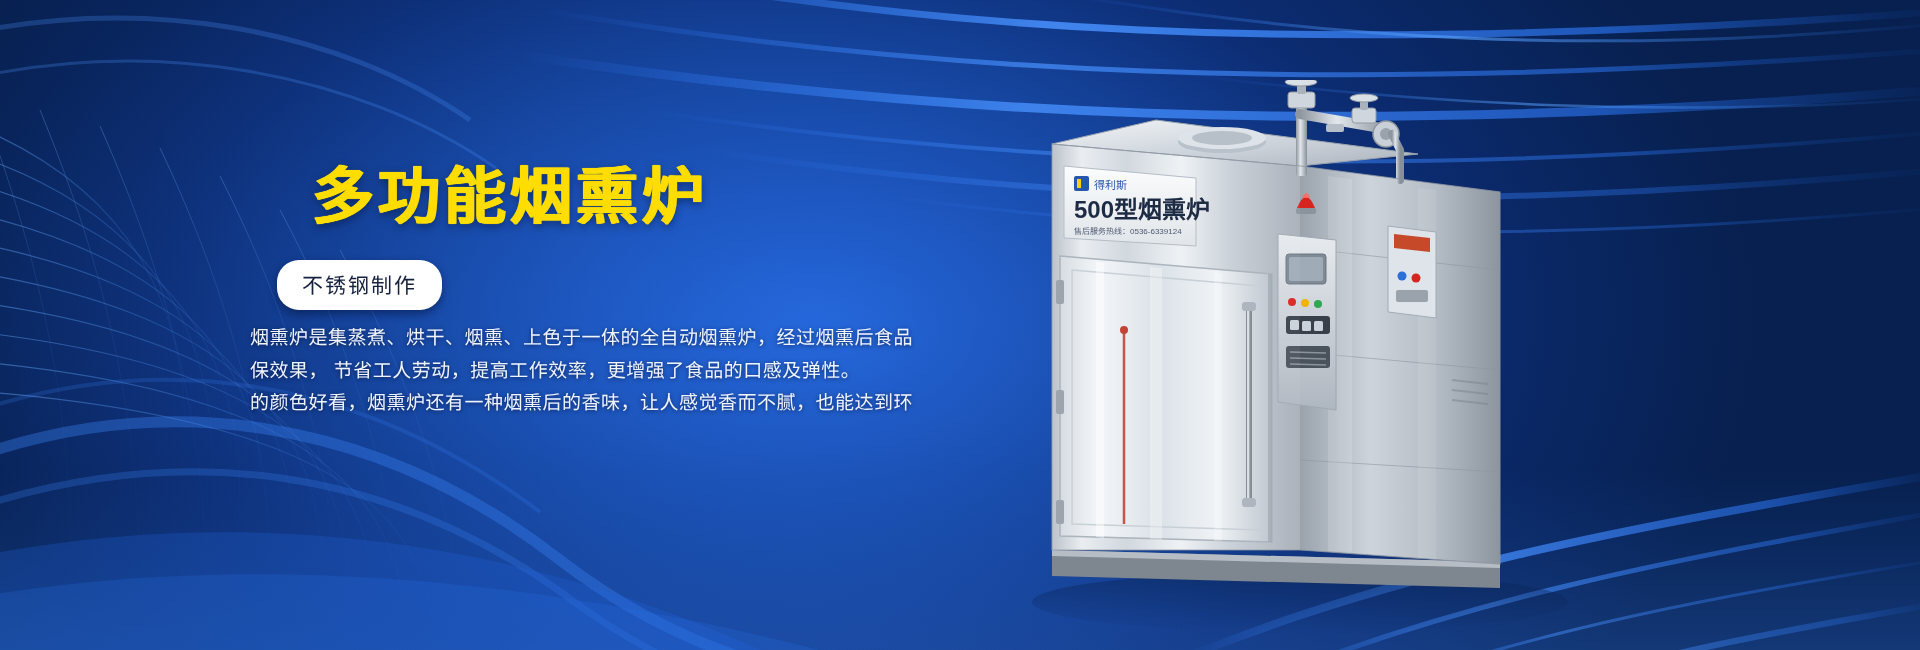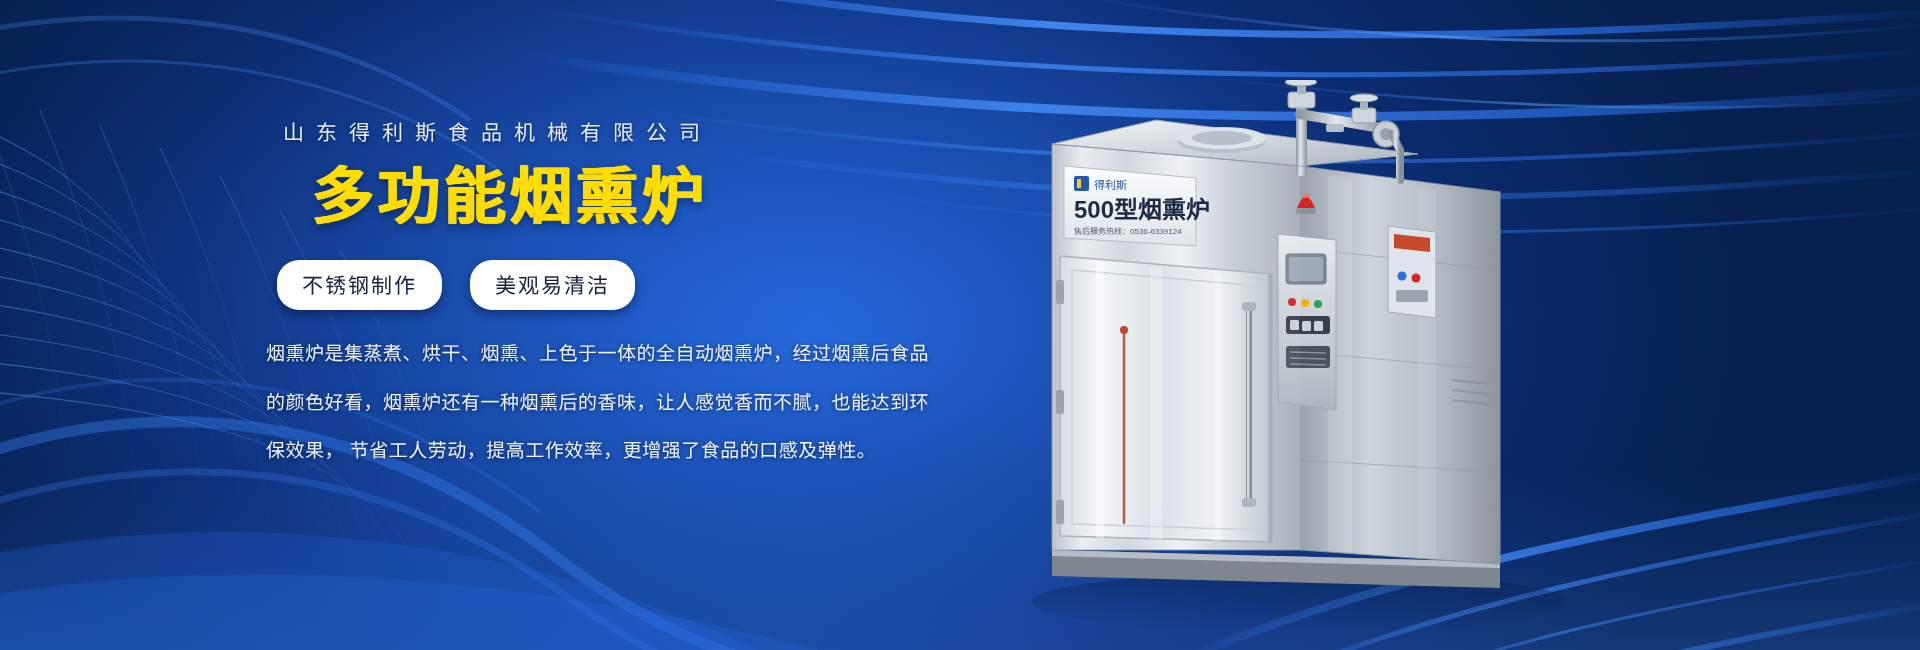--- a/index.html
+++ b/index.html
@@ -86,21 +86,21 @@
   .desc{
     position:absolute;
     left:250px; top:322px;
     width:565px;
     font-size:19px;
     line-height:1.72;
     color:#f0f4ff;
     letter-spacing:.5px;
     text-shadow:0 1px 4px rgba(0,10,45,.65);
   }
-  .desc p{ margin:16px; white-space:nowrap; }
+  .desc p{ margin:0; white-space:nowrap; }
 
   
   .product{
     position:absolute;
     right:300px; bottom:10px;
     width:620px; height:560px;
     z-index:5;
   }
   .product svg{ display:block; width:620px; height:560px; }
 
@@ -386,29 +386,27 @@
       <circle cx="124" cy="250" r="4" fill="#c0392b"></circle>
 
       <path d="M52,64 L300,86 L500,112 L500,484 L300,470 L52,470 Z" fill="none" stroke="#8e96a0" stroke-width="1.2" opacity=".8"></path>
 
       <path d="M52,64 L300,86 L300,470 L52,470 Z" fill="#ffffff" opacity=".05"></path>
     </svg>
   </div>
 
   <div class="content">
 
-    <div class="company-name">山东得利斯食品机械有限公司</div>
 
     <h1 class="main-title">多功能烟熏炉</h1>
 
     <div class="pill-row">
       <span class="pill">不锈钢制作</span>
-      <span class="pill">美观易清洁</span>
     </div>
 
     <div class="desc">
       <p>烟熏炉是集蒸煮、烘干、烟熏、上色于一体的全自动烟熏炉，经过烟熏后食品</p>
+      <p>保效果， 节省工人劳动，提高工作效率，更增强了食品的口感及弹性。</p>
       <p>的颜色好看，烟熏炉还有一种烟熏后的香味，让人感觉香而不腻，也能达到环</p>
-      <p>保效果， 节省工人劳动，提高工作效率，更增强了食品的口感及弹性。</p>
     </div>
 
   </div>
 </div>
 
 </body></html>

